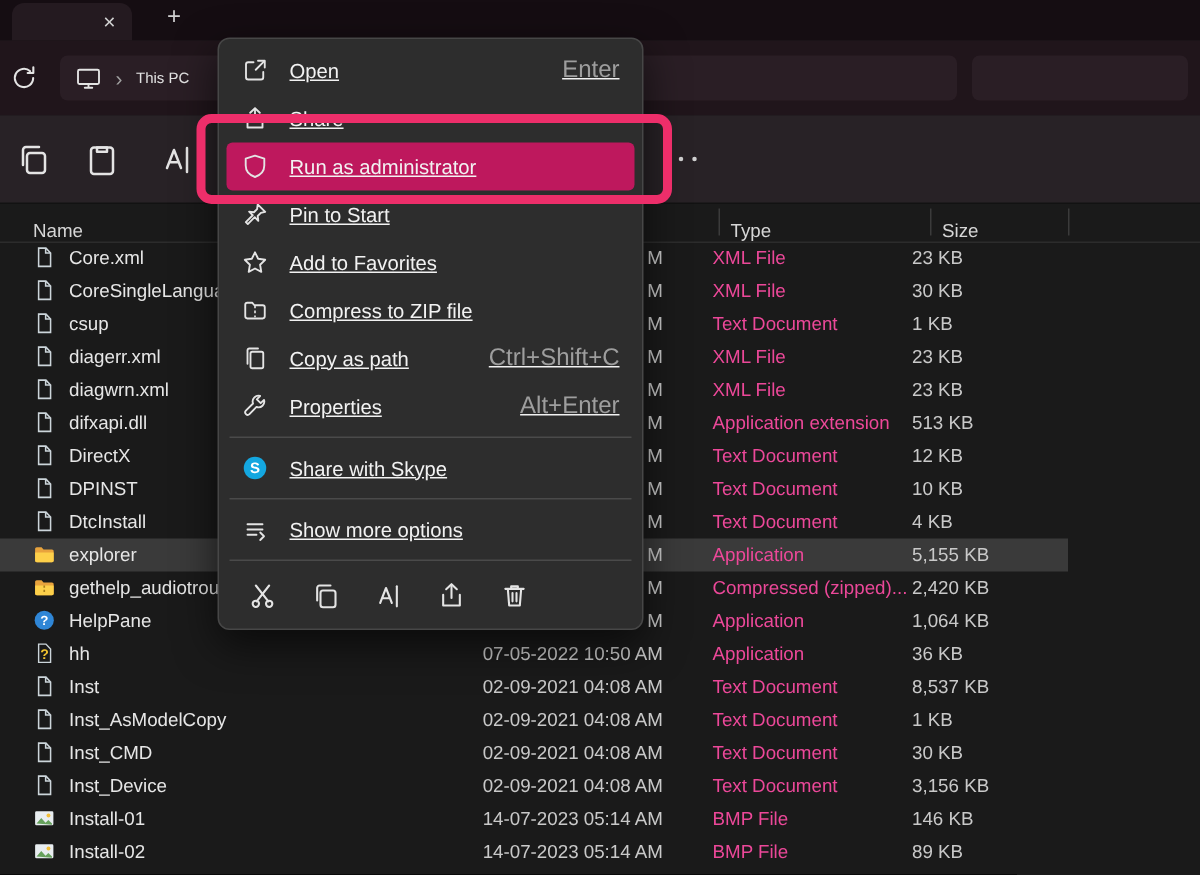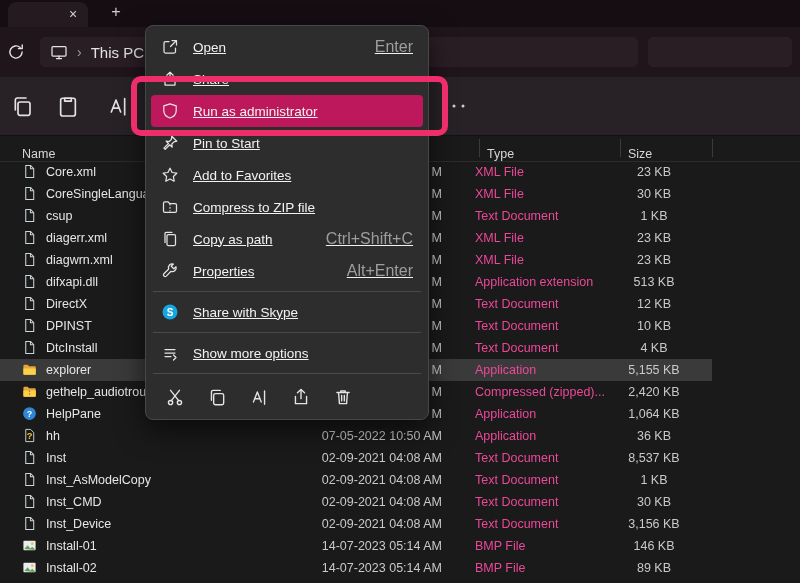--- a/index.html
+++ b/index.html
@@ -14,40 +14,40 @@
   .tab-close { position:absolute; right:6px; top:3px; width:18px; height:18px; text-align:center; line-height:18px;
                font-size:14px; color:#d2d2d2; border-radius:4px; cursor:default; }
   .newtab { position:absolute; left:106px; top:2px; width:20px; height:20px; text-align:center; line-height:20px;
             font-size:16px; color:#cfcfcf; }
   .addressrow { position:absolute; top:27px; left:0; right:0; height:50px; background:#20151b; }
   .refresh-btn { position:absolute; left:6px; top:15px; width:20px; height:20px; }
   .addresspill { position:absolute; left:40px; top:10px; width:598px; height:30px; background:#2a1e25; border-radius:5px;
                  display:flex; align-items:center; gap:9px; padding:0 10px; box-sizing:border-box; }
   .searchpill { position:absolute; left:648px; top:10px; width:144px; height:30px; background:#2a1e25; border-radius:5px; }
   .chev { color:#9f9f9f; font-size:14px; line-height:1; }
-  .crumb { font-size:15px; color:#e2e2e2; white-space:nowrap; }
+  .crumb { font-size:10px; color:#e2e2e2; white-space:nowrap; }
   .toolbar { position:absolute; top:77px; left:0; right:0; height:58px; background:#27222a; background:#282226;
              border-bottom:1px solid #121212; }
   .tb-btn { position:absolute; top:17px; width:24px; height:24px; }
   .more-btn { position:absolute; left:441px; top:22px; width:26px; height:14px; }
   .icn { display:inline-block; }
   .icn svg { width:100%; height:100%; display:block; }
   
   .listheader { position:absolute; top:135px; left:0; right:0; height:26px; border-bottom:1px solid #2c2c2c; }
   .lh { position:absolute; top:12px; font-size:12.5px; color:#d6d6d6; }
   .hdiv { position:absolute; top:4px; height:18px; width:1px; background:#3b3b3b; }
   
   .filelist { position:absolute; top:161px; left:0; right:0; bottom:0; }
   .row { position:relative; height:22px; font-size:12.5px; }
   .selbg { position:absolute; left:0; top:0; width:712px; height:22px; background:#3a3a3a; }
   .ricon { position:absolute; left:22px; top:3px; width:15px; height:15px; }
   .rname { position:absolute; left:46px; top:4px; color:#e6e6e6; white-space:nowrap; }
   .rdate { position:absolute; left:292px; width:150px; top:4px; text-align:right; color:#c9c9c9; white-space:nowrap; }
   .rtype { position:absolute; left:475px; top:4px; color:#ec4899; white-space:nowrap; }
-  .rsize { position:absolute; left:608px; width:92px; top:4px; text-align:center; color:#c9c9c9; white-space:nowrap; }
+  .rsize { position:absolute; left:608px; width:92px; top:4px; text-align:left; color:#c9c9c9; white-space:nowrap; }
   
   .menu { position:absolute; left:145px; top:25px; width:272px; padding:5px; z-index:10;
           background:#2d2d2d; border:1px solid #474747; border-radius:8px;
           box-shadow:0 10px 28px rgba(0,0,0,.6); }
   .menu-item { height:32px; display:flex; align-items:center; padding:0 10px; border-radius:4px;
                font-size:13.5px; color:#f2f2f2;text-decoration:underline; }
   .menu-item.highlight { background:#be185d; }
   .mi-icon { width:18px; height:18px; margin-right:14px; flex:0 0 18px; }
   .mi-label { flex:1; white-space:nowrap; }
   .mi-shortcut { color:#9e9e9e; font-size:16px; padding-left:10px; white-space:nowrap; }

